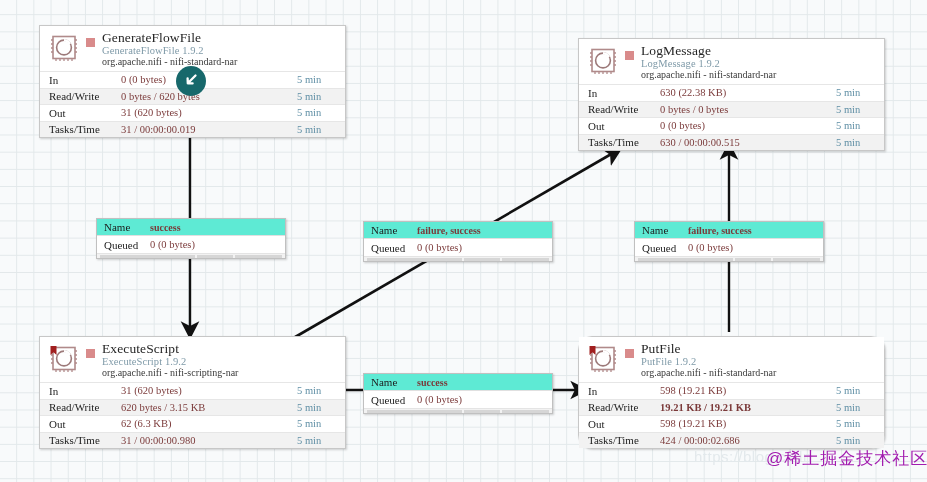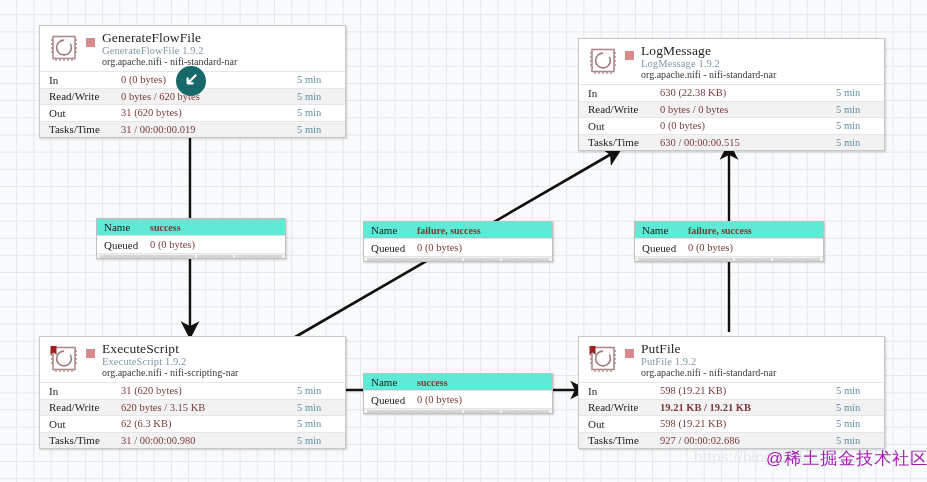--- a/index.html
+++ b/index.html
@@ -280,21 +280,21 @@
     <span class="val">62 (6.3 KB)</span>
     <span class="time">5 min</span>
   </div>
   <div class="stat-row alt">
     <span class="lbl">Tasks/Time</span>
     <span class="val">31 / 00:00:00.980</span>
     <span class="time">5 min</span>
   </div>
 </div>
 
-<div class="proc" style="left:578px;top:336px;">
+<div class="proc" style="left:578px;top:336px;border-radius:14px;">
   <div class="proc-head">
     <span class="proc-icon">
       <svg width="30" height="30" viewBox="0 0 30 30">
         <rect x="4" y="3.5" width="22" height="22" fill="#ffffff" stroke="#b08a8a" stroke-width="1.6"></rect>
         <circle cx="15" cy="14.5" r="7.4" fill="none" stroke="#9d7a7a" stroke-width="1.6"></circle>
         <path d="M15 7.2 A7.4 7.4 0 0 1 21 11" fill="none" stroke="#ffffff" stroke-width="2.2"></path>
         <g stroke="#b08a8a" stroke-width="1.3">
           <line x1="7" y1="26" x2="7" y2="28"></line>
             <line x1="11" y1="26" x2="11" y2="28"></line>
           <line x1="15" y1="26" x2="15" y2="28"></line>
@@ -328,21 +328,21 @@
     <span class="val bold">19.21 KB / 19.21 KB</span>
     <span class="time">5 min</span>
   </div>
   <div class="stat-row">
     <span class="lbl">Out</span>
     <span class="val">598 (19.21 KB)</span>
     <span class="time">5 min</span>
   </div>
   <div class="stat-row alt">
     <span class="lbl">Tasks/Time</span>
-    <span class="val">927 / 00:00:02.686</span>
+    <span class="val">424 / 00:00:02.686</span>
     <span class="time">5 min</span>
   </div>
 </div>
 
 <div class="conn" style="left:96px;top:218px;">
   <div class="conn-row name">
     <span class="ck">Name</span>
     <span class="cv">success</span>
   </div>
   <div class="conn-row">

